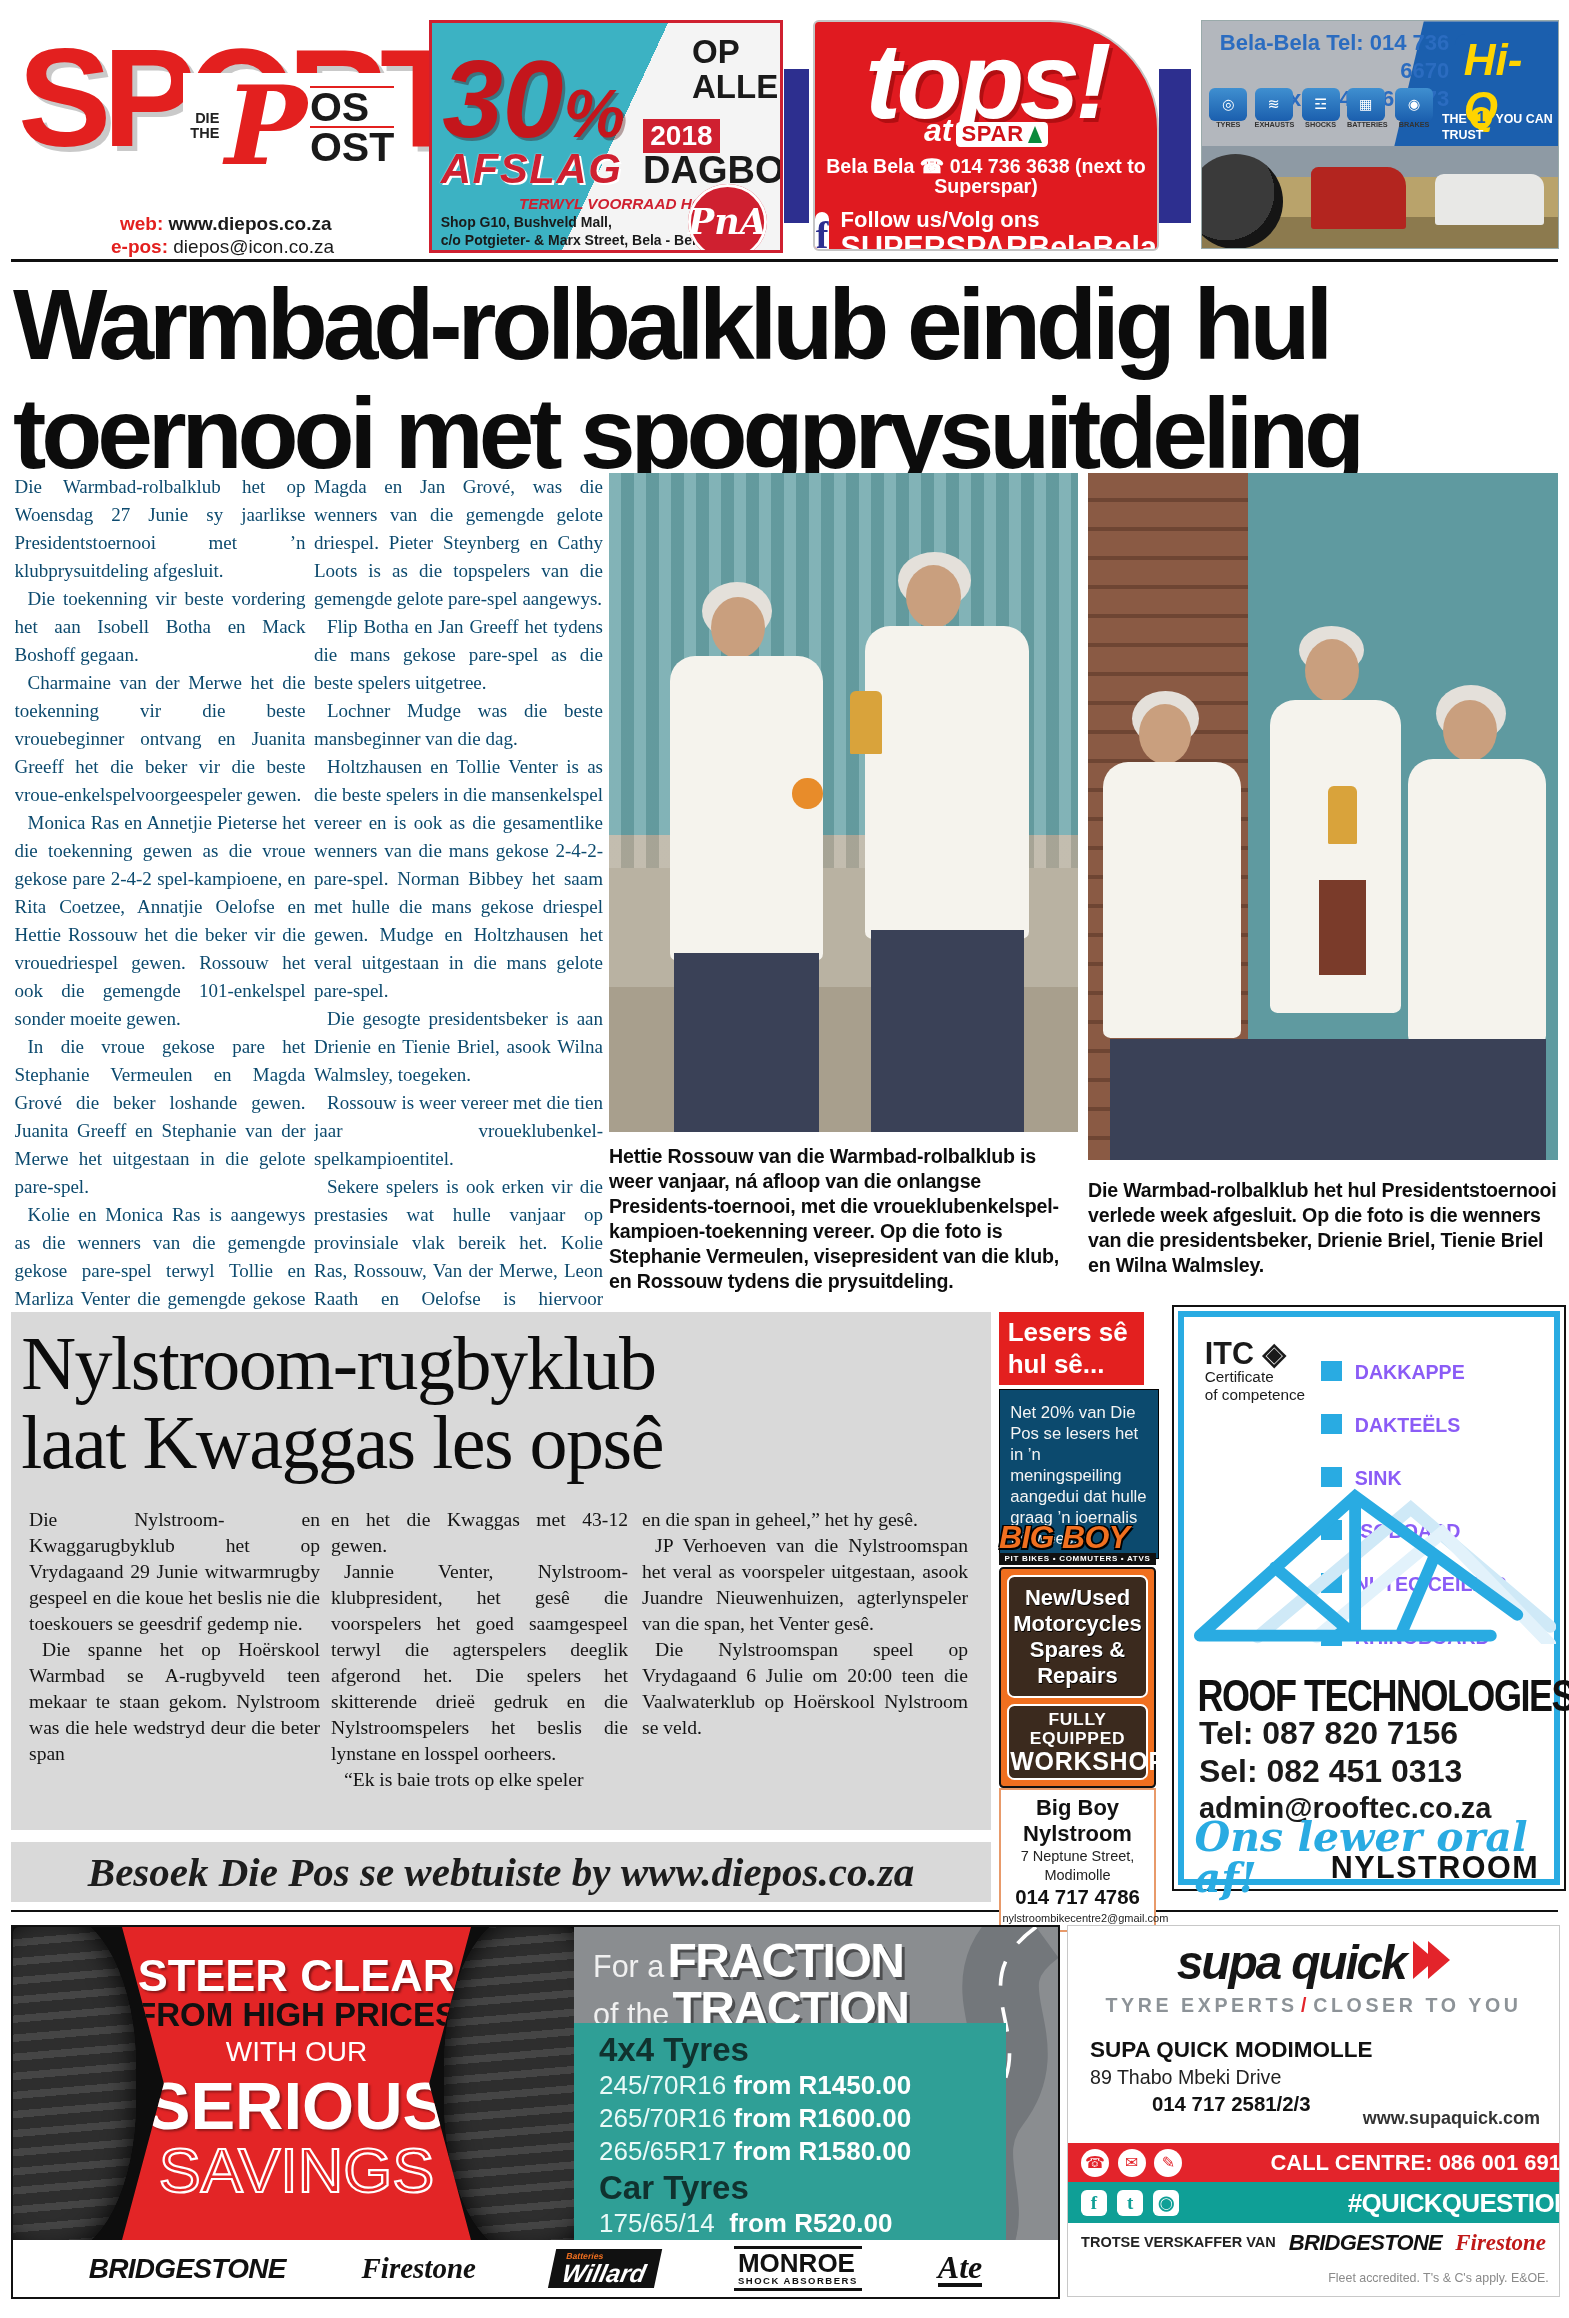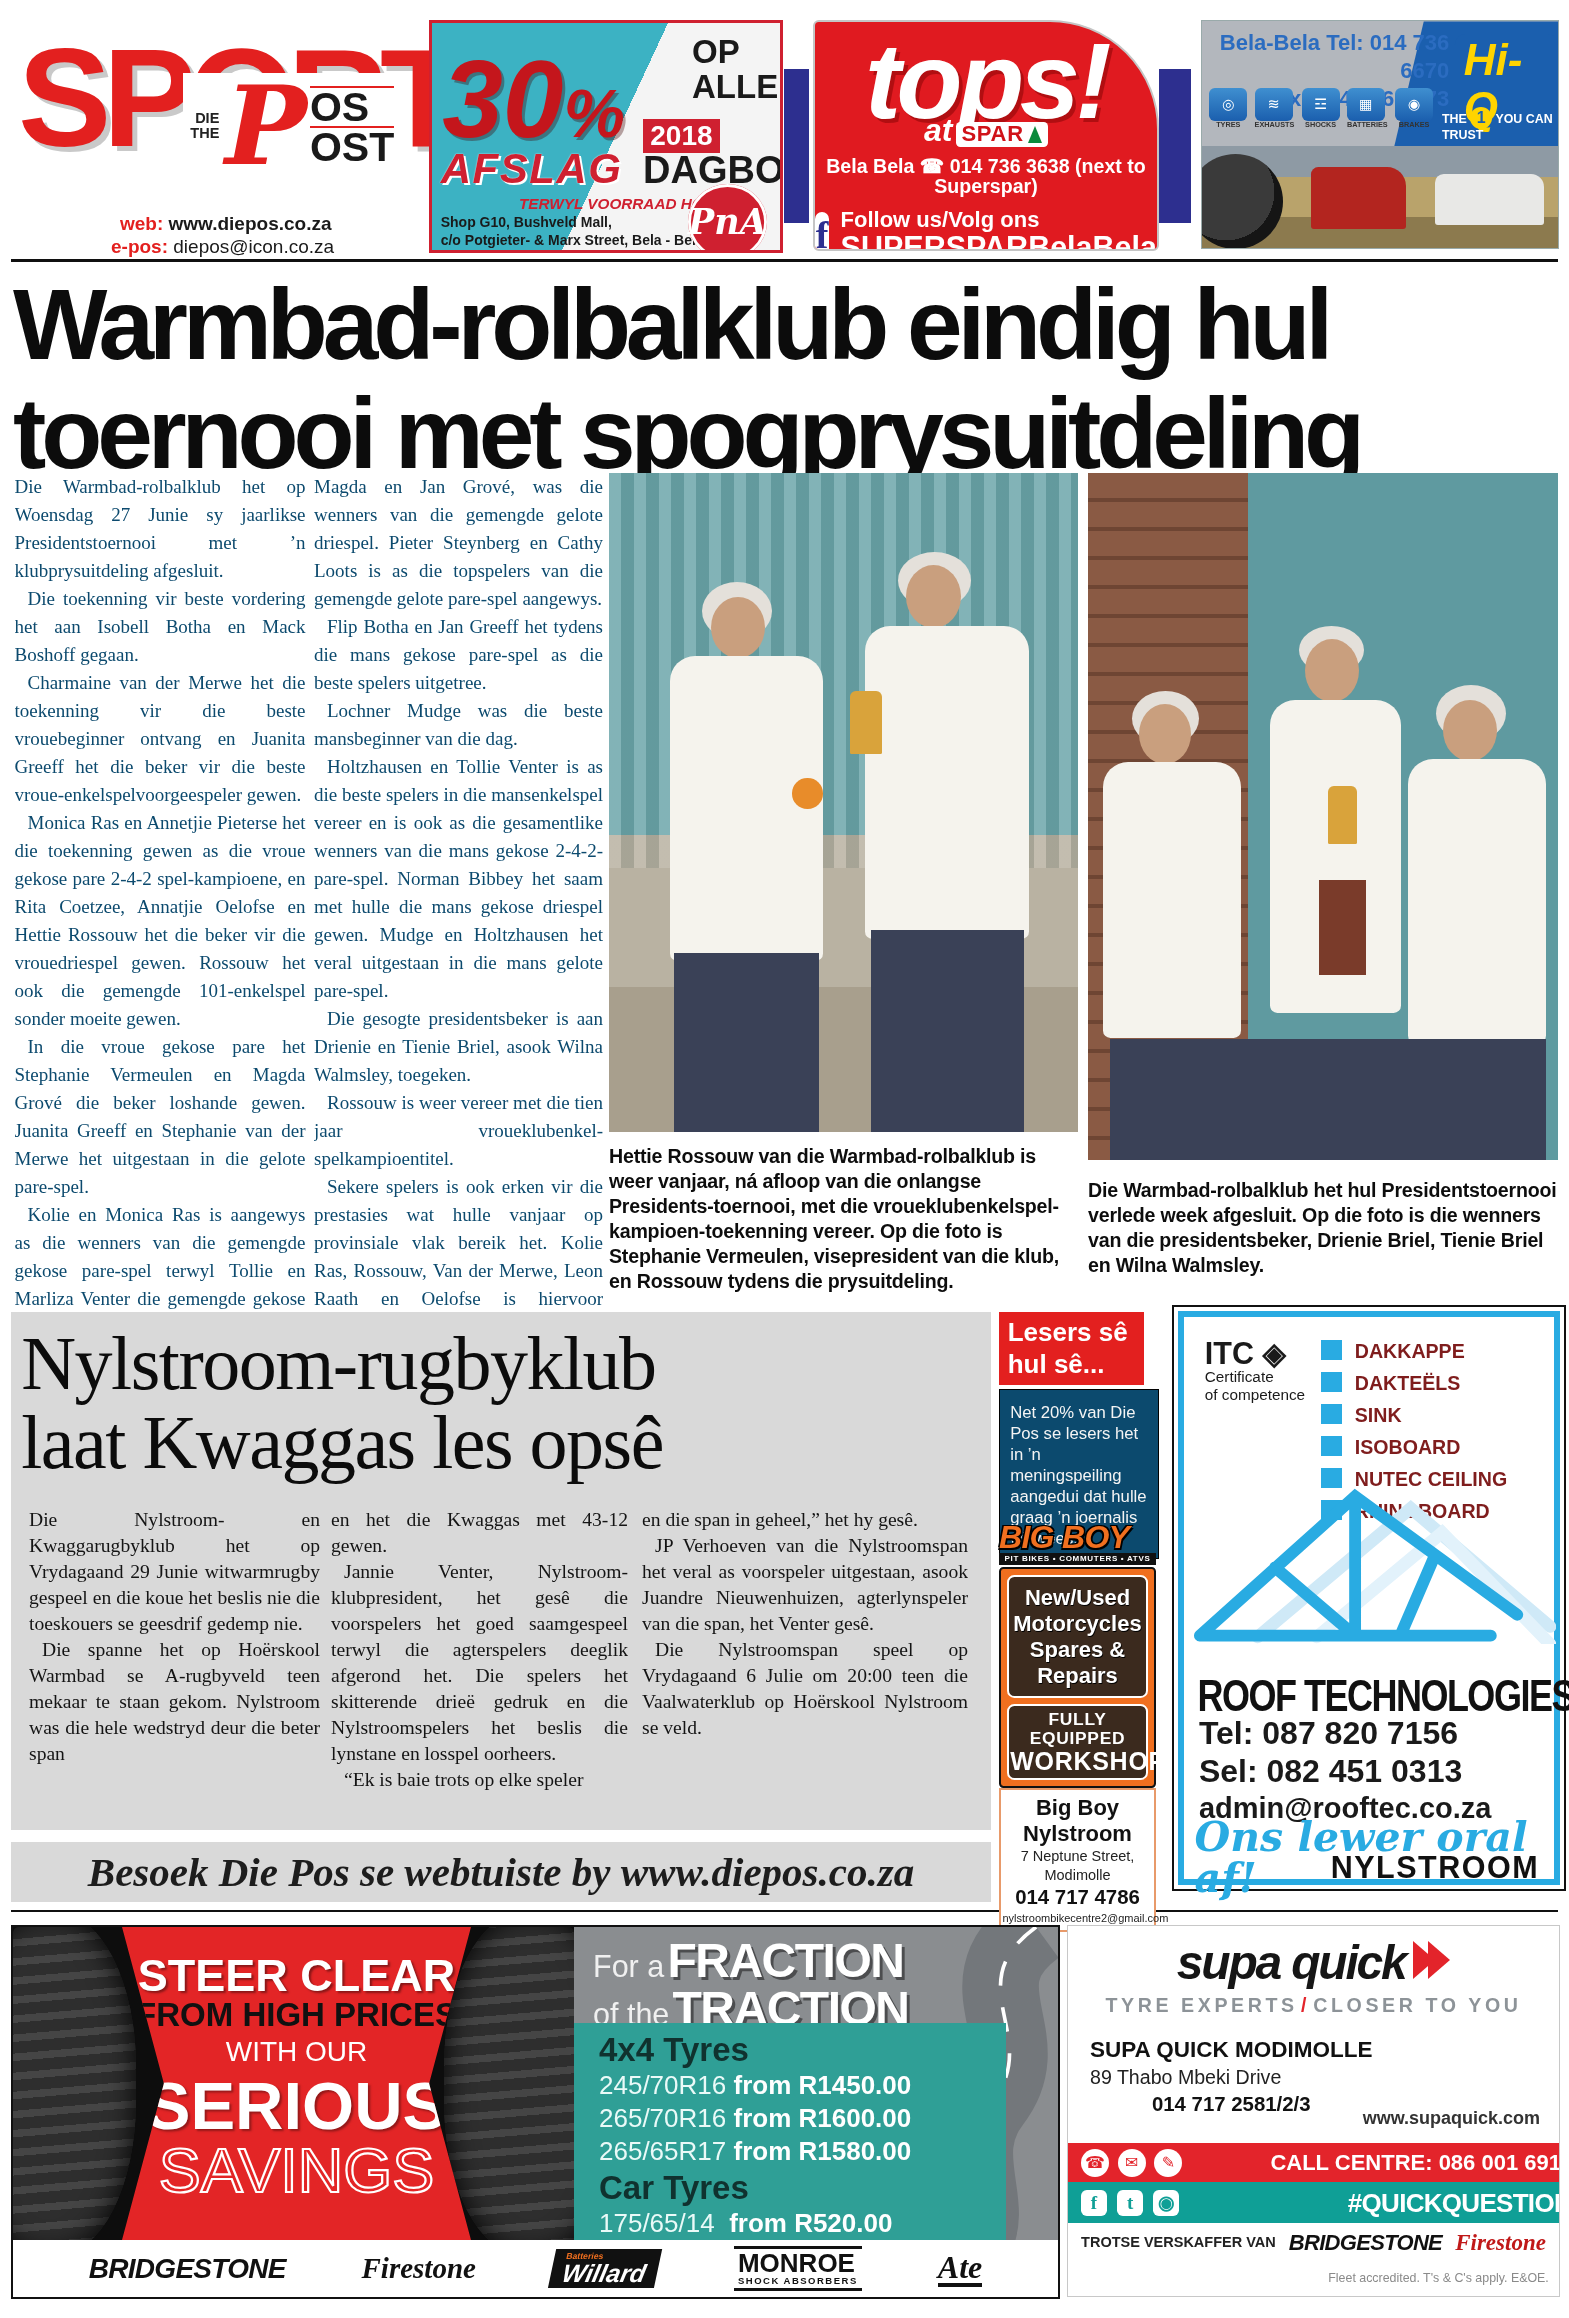--- a/index.html
+++ b/index.html
@@ -119,21 +119,21 @@
   .bigboy-info{background:#fff;border:2.2px solid #e89a6a;text-align:center;padding:4.4px 1.5px;}
   .bb-name{font:900 22px/26px "Liberation Sans",sans-serif;color:#111;}
   .bb-street{font:14.5px/19px "Liberation Sans",sans-serif;color:#222;}
   .bb-phone{font:900 20.4px/25px "Liberation Sans",sans-serif;color:#111;}
   .bb-mail{font:11px/16px "Liberation Sans",sans-serif;color:#222;}
 
   .roof{border:2.2px solid #111;background:#fff;}
   .roof-inner{position:absolute;inset:4.4px;border:6.5px solid #29abe2;background:#fff;}
   .itc{font:900 30.5px/1 "Liberation Sans",sans-serif;color:#1a1a1a;}
   .itc-sub{font:15.3px/17.4px "Liberation Sans",sans-serif;color:#1a1a1a;}
-  .roof-item{font:bold 19.6px/32px "Liberation Sans",sans-serif;color:#7f1d1d;white-space:nowrap;}
+  .roof-item{font:bold 19.6px/32px "Liberation Sans",sans-serif;color:#8b5cf6;white-space:nowrap;margin-top:21px;}
   .roof-item::before{content:"";display:inline-block;width:20.4px;height:20.4px;background:#29abe2;
                      margin-right:13px;vertical-align:-2.2px;}
   .roof-name{font:900 36px/1 "Liberation Sans",sans-serif;letter-spacing:-1.5px;color:#111;
              transform:scaleY(1.25);transform-origin:left bottom;white-space:nowrap;}
   .roof-tel{font:900 32px/38px "Liberation Sans",sans-serif;color:#1a1a1a;}
   .roof-mail{font:bold 29px/36px "Liberation Sans",sans-serif;color:#1a1a1a;}
   .roof-slogan{font:italic 900 41px/1 "DejaVu Serif",serif;color:#29abe2;}
   .roof-city{font:900 30.5px/1 "Liberation Sans",sans-serif;color:#111;letter-spacing:1.5px;}
 
   

